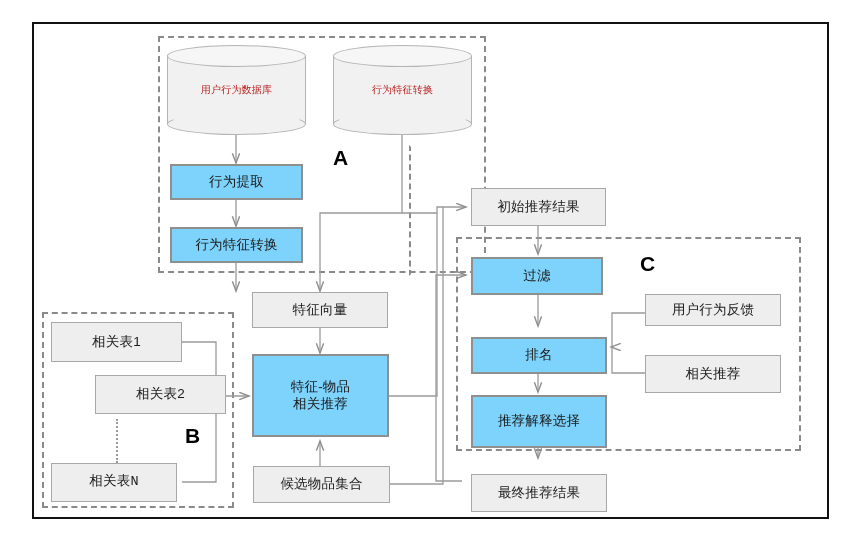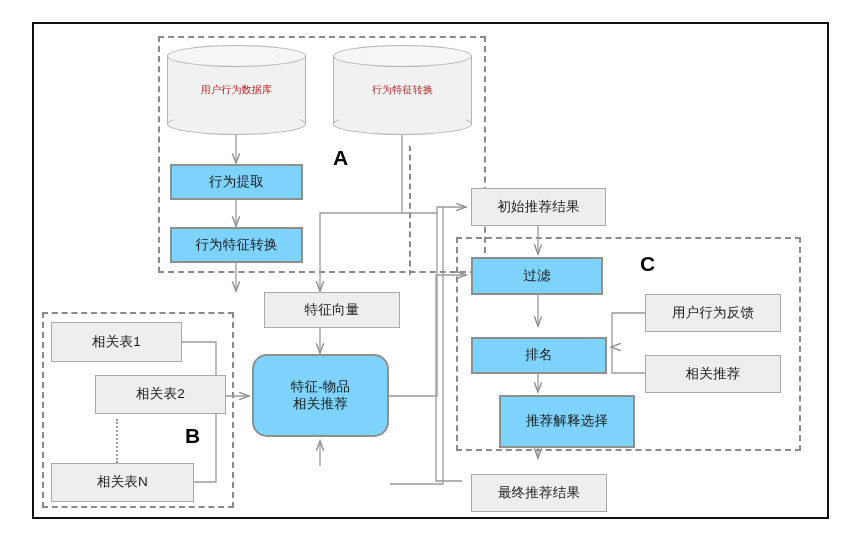--- a/index.html
+++ b/index.html
@@ -205,41 +205,42 @@
     <div class="cyl-body"></div>
     <div class="cyl-bottom"></div>
     <div class="cyl-top"></div>
     <div class="cyl-label">行为特征转换</div>
   </div>
 
   <div class="node dark" style="left:170px; top:164px; width:133px; height:36px;">行为提取</div>
 
   <div class="node dark" style="left:170px; top:227px; width:133px; height:36px;">行为特征转换</div>
 
-  <div class="node light" style="left:252px; top:292px; width:136px; height:36px;margin-left:12px;">特征向量</div>
-
-  <div class="node dark" style="left:252px; top:354px; width:137px; height:83px;border-radius:15px;">特征-物品
+  <div class="node light" style="left:252px; top:292px; width:136px; height:36px;">特征向量</div>
+
+  <div class="node dark" style="left:252px; top:354px; width:137px; height:83px;">特征-物品
 相关推荐</div>
 
+  <div class="node light" style="left:253px; top:466px; width:137px; height:37px;">候选物品集合</div>
 
   <div class="node light" style="left:51px; top:322px; width:131px; height:40px;">相关表1</div>
 
   <div class="node light" style="left:51px; top:375px; width:131px; height:39px;margin-left:44px;">相关表2</div>
 
   <div class="dotted-ellipsis" style="left:116px; top:419px;"></div>
 
-  <div class="node light" style="left:51px; top:463px; width:143px; height:39px;">相关表N</div>
+  <div class="node light" style="left:51px; top:463px; width:126px; height:39px;font-family:Liberation Mono, monospace;">相关表N</div>
 
   <div class="node light" style="left:471px; top:188px; width:135px; height:38px;">初始推荐结果</div>
 
   <div class="node dark" style="left:471px; top:257px; width:132px; height:38px;">过滤</div>
 
   <div class="node dark" style="left:471px; top:327px; width:136px; height:37px;margin-top:10px;">排名</div>
 
-  <div class="node dark" style="left:499px; top:395px; width:136px; height:53px;">推荐解释选择</div>
+  <div class="node dark" style="left:471px; top:395px; width:136px; height:53px;">推荐解释选择</div>
 
   <div class="node light" style="left:471px; top:462px; width:136px; height:38px;margin-top:12px;">最终推荐结果</div>
 
-  <div class="node light" style="left:645px; top:294px; width:136px; height:38px;">用户行为反馈</div>
+  <div class="node light" style="left:645px; top:294px; width:136px; height:32px;">用户行为反馈</div>
 
   <div class="node light" style="left:645px; top:355px; width:136px; height:38px;">相关推荐</div>
 
 </div>
 
 </body></html>

